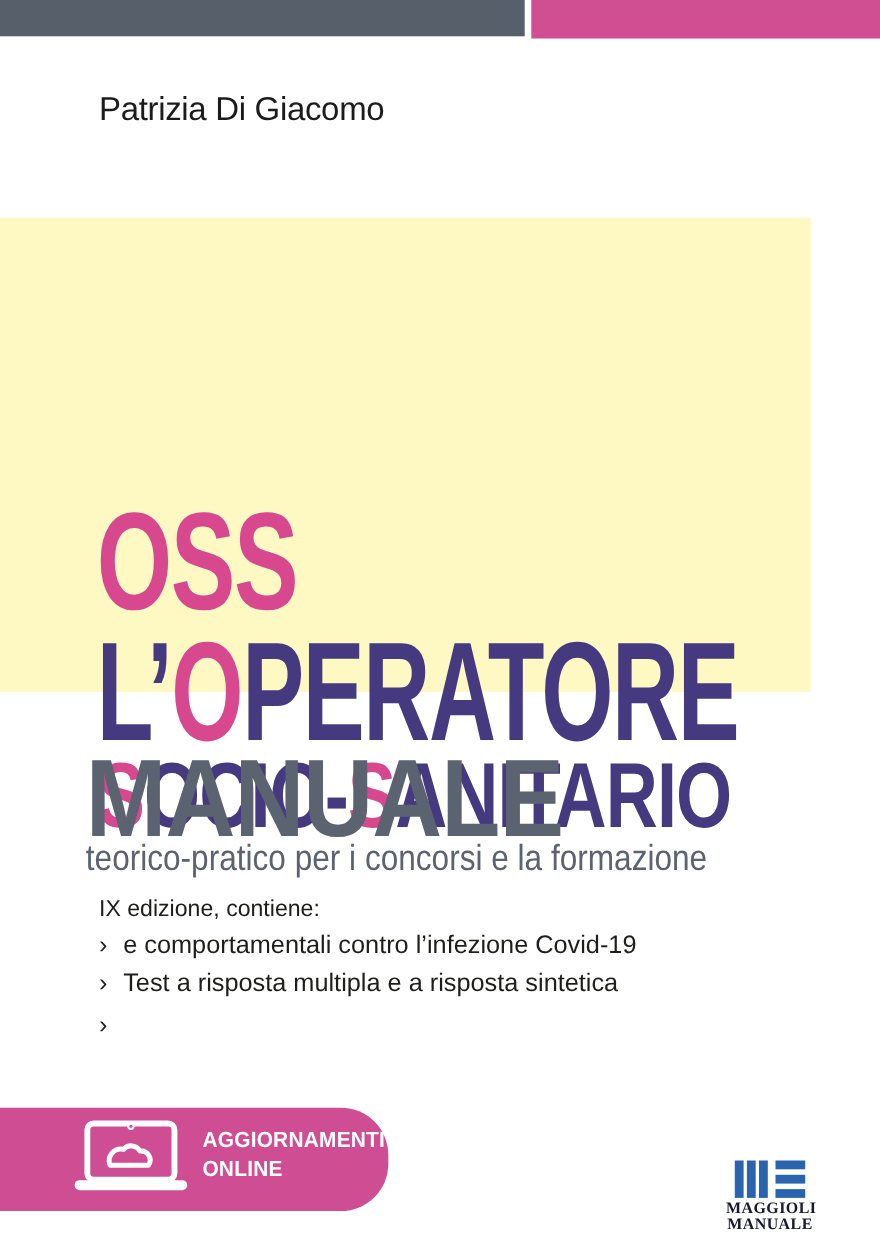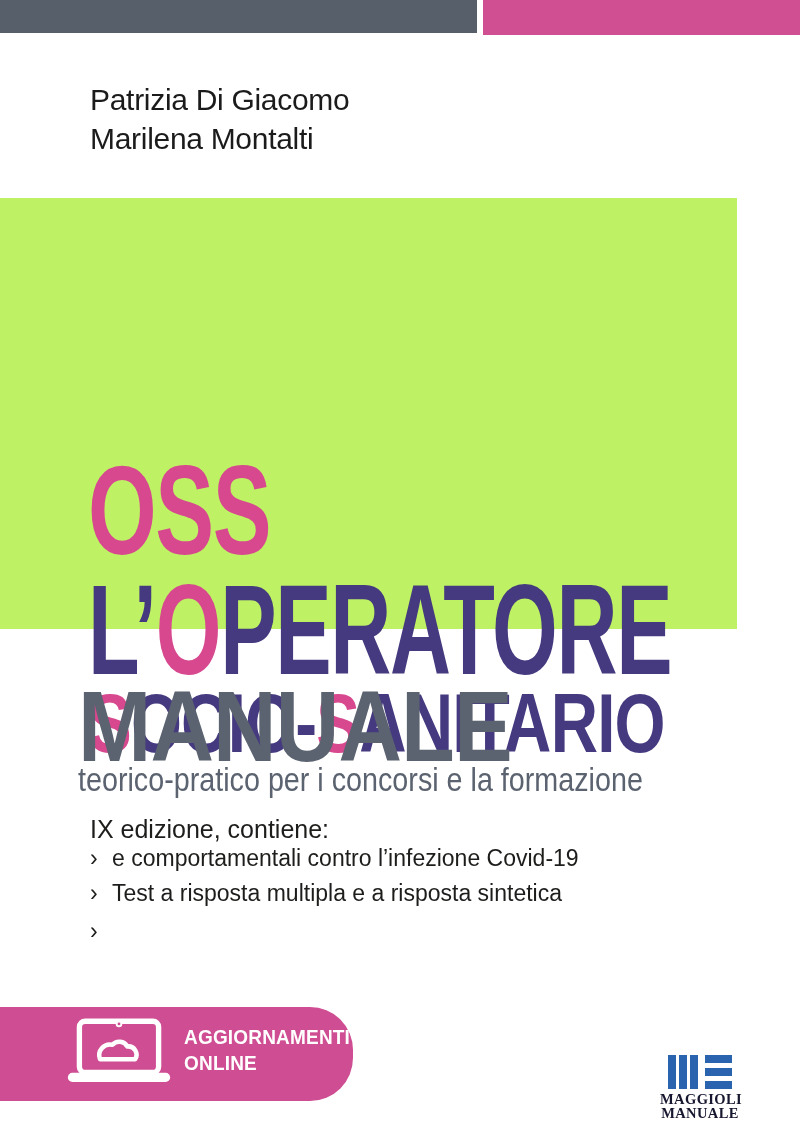--- a/index.html
+++ b/index.html
@@ -12,34 +12,34 @@
     padding-left:29px;
   }
   
   .bar-gray{position:absolute;left:0;top:0;width:477px;height:33px;background:#565f6a;}
   .bar-pink{position:absolute;left:483px;top:0;width:317px;height:35px;background:#d04f93;}
 
   
   .authors{position:absolute;left:90px;top:80px;color:#1b1b1b;font-size:30px;line-height:39px;letter-spacing:-0.3px;}
 
   
-  .hero{position:absolute;left:0;top:198px;width:737px;height:431px;background:#bef264;}
+  .hero{position:absolute;left:0;top:198px;width:737px;height:431px;background:#fef9c3;}
   .title-line{position:absolute;left:88px;white-space:nowrap;font-weight:bold;line-height:1;letter-spacing:-2px;transform-origin:left top;}
   .t-oss{top:250px;font-size:126px;transform:scaleX(0.70);color:#d7488f;}
   .t-operatore{top:368px;font-size:128px;transform:scaleX(0.66);color:#453a7f;}
   .t-socio{top:483px;font-size:84px;transform:scaleX(0.78);color:#453a7f;letter-spacing:-1px;}
   .pink{color:#d7488f;}
   .purple{color:#453a7f;}
 
   
   .manuale-title{position:absolute;left:78px;top:676px;font-size:100px;font-weight:bold;line-height:1;letter-spacing:-1px;color:#5b6370;white-space:nowrap;transform:scaleX(0.88);transform-origin:left top;}
   .manuale-sub{position:absolute;left:78px;top:762px;font-size:33px;line-height:1.1;color:#5b6370;white-space:nowrap;transform:scaleX(0.87);transform-origin:left top;}
 
   
-  .edition-heading{position:absolute;left:90px;top:815px;font-size:25px;color:#1d1d1b;}
+  .edition-heading{position:absolute;left:90px;top:815px;font-size:21px;color:#1d1d1b;}
   .bullets{position:absolute;left:90px;top:844px;width:600px;color:#1d1d1b;font-size:23px;line-height:28px;}
   .bullet{display:flex;margin-bottom:7px;}
   .bullet.last{margin-top:10px;}
   .chev{width:22px;flex:0 0 22px;color:#1d1d1b;}
 
   
   .badge{position:absolute;left:0;top:1007px;width:353px;height:94px;background:#cf4d92;border-radius:0 43px 43px 0;}
   .badge svg{position:absolute;left:66px;top:11px;}
   .badge-text{position:absolute;left:184px;top:0;height:86px;display:flex;flex-direction:column;justify-content:center;color:#ffffff;font-weight:bold;font-size:20px;line-height:26px;letter-spacing:0.2px;transform:scaleX(0.95);transform-origin:left center;white-space:nowrap;}
 
@@ -55,21 +55,20 @@
 </head>
 <body>
 
 <div class="cover">
 
   <div class="bar-gray"></div>
   <div class="bar-pink"></div>
 
   <div class="authors">
     <div>Patrizia Di Giacomo</div>
-    <div>Marilena Montalti</div>
   </div>
 
   <div class="hero">
     <div class="title-line t-oss">OSS</div>
     <div class="title-line t-operatore"><span class="purple">L’</span><span class="pink">O</span><span class="purple">PERATORE</span></div>
     <div class="title-line t-socio"><span class="pink">S</span><span class="purple">OCIO-</span><span class="pink">S</span><span class="purple">ANITARIO</span></div>
   </div>
 
   <div class="manuale-title">MANUALE</div>
   <div class="manuale-sub">teorico-pratico per i concorsi e la formazione</div>

